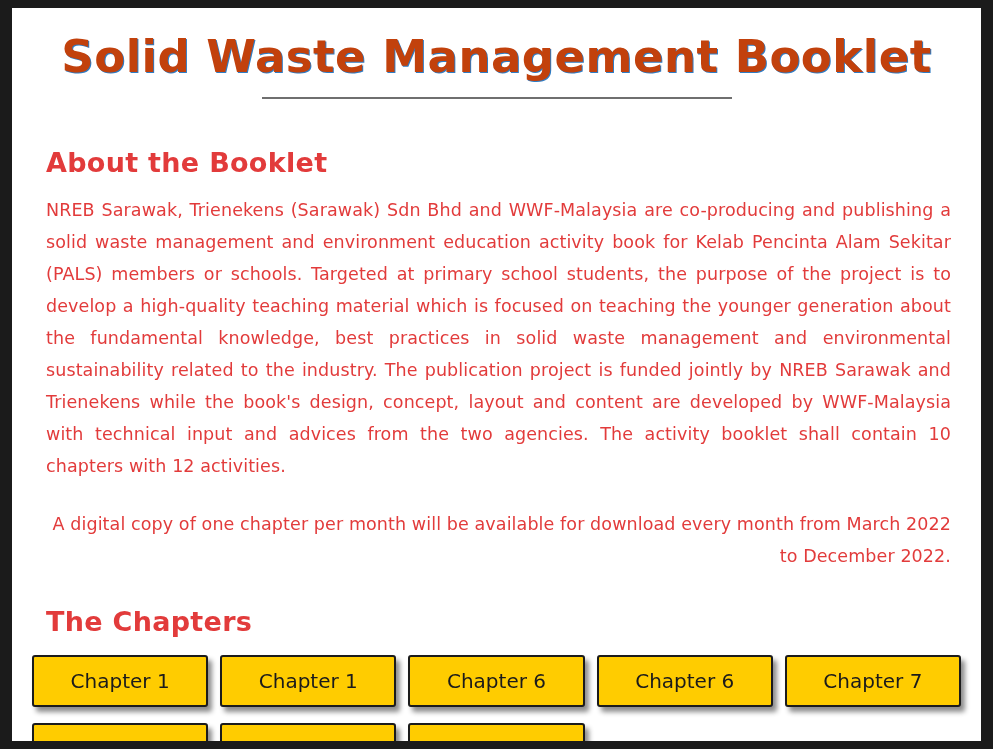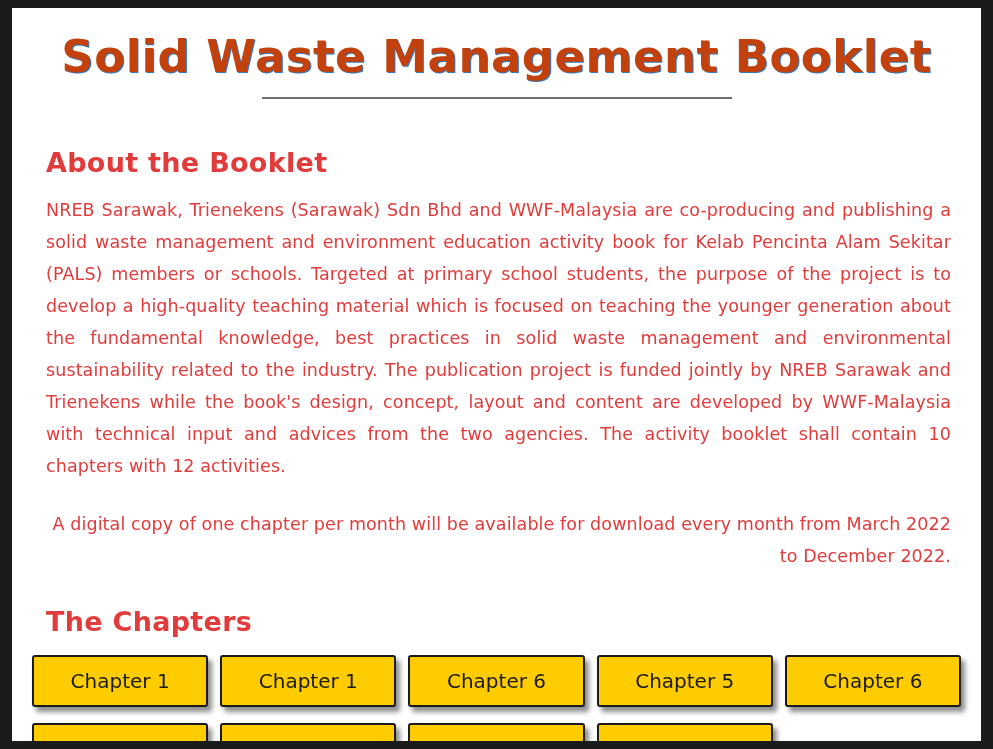--- a/index.html
+++ b/index.html
@@ -105,21 +105,20 @@
   <p class="body-text">NREB Sarawak, Trienekens (Sarawak) Sdn Bhd and WWF-Malaysia are co-producing and publishing a solid waste management and environment education activity book for Kelab Pencinta Alam Sekitar (PALS) members or schools. Targeted at primary school students, the purpose of the project is to develop a high-quality teaching material which is focused on teaching the younger generation about the fundamental knowledge, best practices in solid waste management and environmental sustainability related to the industry. The publication project is funded jointly by NREB Sarawak and Trienekens while the book's design, concept, layout and content are developed by WWF-Malaysia with technical input and advices from the two agencies. The activity booklet shall contain 10 chapters with 12 activities.</p>
 
   <p class="body-text second">A digital copy of one chapter per month will be available for download every month from March 2022 to December 2022.</p>
 
   <h2 class="chapters-heading">The Chapters</h2>
 
   <div class="chapter-grid">
     <div class="chapter-btn">Chapter 1</div>
     <div class="chapter-btn">Chapter 1</div>
     <div class="chapter-btn">Chapter 6</div>
-    <div class="chapter-btn">Chapter 5</div>
     <div class="chapter-btn">Chapter 6</div>
     <div class="chapter-btn">Chapter 7</div>
     <div class="chapter-btn">Chapter 8</div>
     <div class="chapter-btn">Chapter 9</div>
     <div class="chapter-btn">Chapter 10</div>
   </div>
 
 </div>
 
 </body></html>

